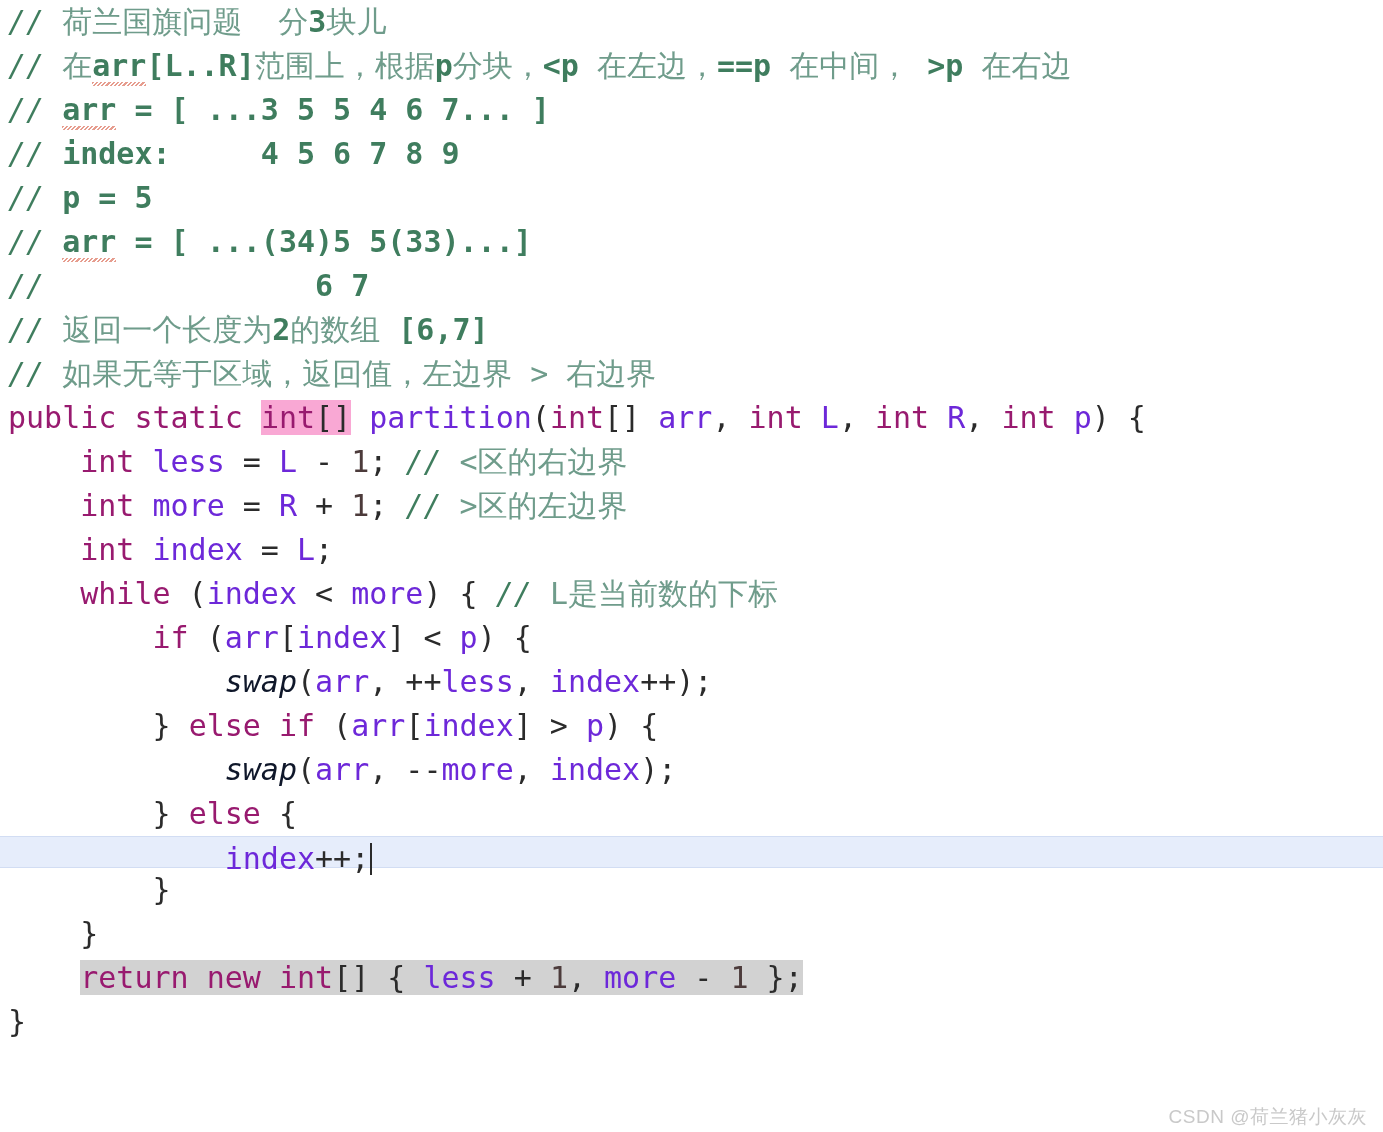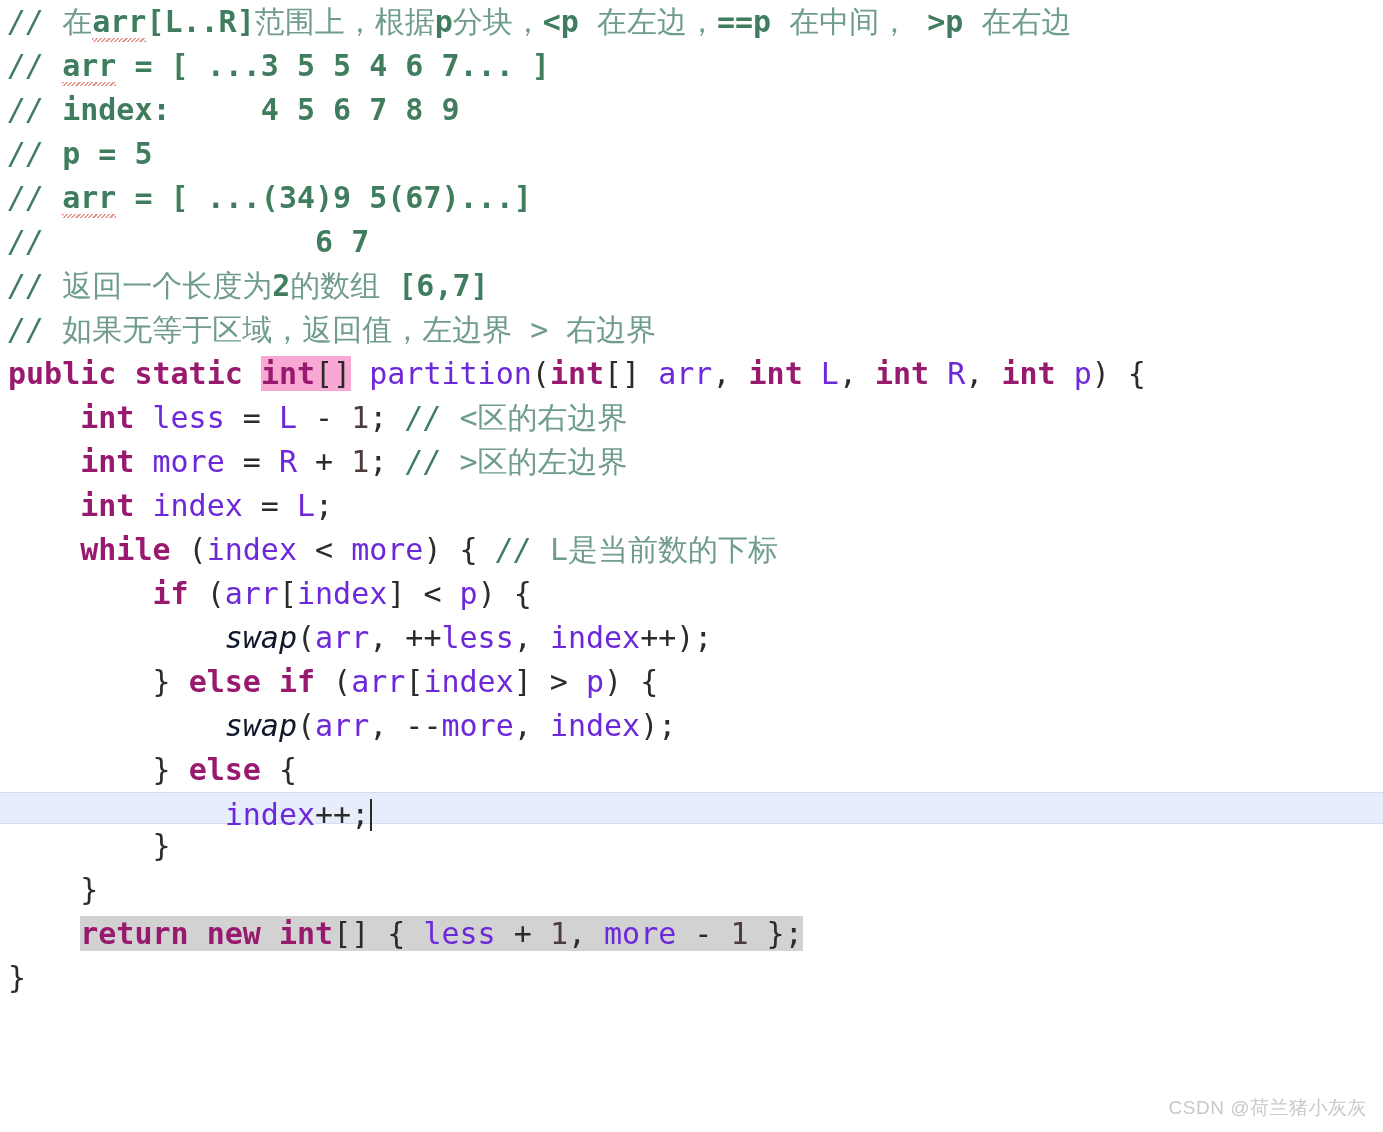--- a/index.html
+++ b/index.html
@@ -38,21 +38,21 @@
     letter-spacing: 0px;
     white-space: pre;
     padding-left: 8px;
     box-sizing: border-box;
   }
 
   
   .cmt      { color: #3f7d5e; font-style: italic; }
   .cmt-cjk  { color: #6f9c8b; font-style: normal; }
   .cmt-ascii{ color: #3f7d5e; font-style: normal; font-weight: bold; }
-  .kw       { color: #981a6f; font-weight: bold; }
+  .kw       { color: #981a6f; font-weight: normal; }
   .id       { color: #6d28d9; }
   .num      { color: #4c3b3b; }
   .punc     { color: #2b2b2b; }
   .fn       { color: #0f172a; font-style: italic; }
   .type-hl  { background: #f9a8d4; }
 
   
   .squiggle {
     position: relative;
     display: inline-block;
@@ -92,46 +92,47 @@
     width: 2px;
     height: 32px;
     background: #2b2b2b;
     vertical-align: -6px;
     margin-left: 1px;
   }
 
   .watermark {
     position: absolute;
     right: 16px;
-    bottom: 11px;
+    bottom: 2px;
     font-family: "Liberation Sans", sans-serif;
     font-size: 19px;
     color: #c9c9c9;
     letter-spacing: .5px;
     white-space: nowrap;
   }
 </style>
 </head>
 <body>
 
 <div id="editor">
 
   <div class="code-area">
 
+    <div class="line"><span class="cmt">//</span><span class="cmt-cjk"> <span>荷兰国旗问题  分</span><b class="cmt-ascii">3</b><span>块儿</span></span></div>
 
     <div class="line"><span class="cmt">//</span><span class="cmt-cjk"> <span>在</span><span class="cmt-ascii squiggle">arr</span><span class="cmt-ascii">[L..R]</span><span>范围上，根据</span><span class="cmt-ascii">p</span><span>分块，</span><span class="cmt-ascii">&lt;p</span><span> 在左边，</span><span class="cmt-ascii">==p</span><span> 在中间， </span><span class="cmt-ascii">&gt;p</span><span> 在右边</span></span></div>
 
 
     <div class="line"><span class="cmt">//</span><span class="cmt-ascii"> <span class="squiggle">arr</span><span> = [ ...3 5 5 4 6 7... ]</span></span></div>
 
     <div class="line"><span class="cmt">//</span><span class="cmt-ascii"> <span>index:     4 5 6 7 8 9</span></span></div>
 
     <div class="line"><span class="cmt">//</span><span class="cmt-ascii"> <span>p = 5</span></span></div>
 
-    <div class="line"><span class="cmt">//</span><span class="cmt-ascii"> <span class="squiggle">arr</span><span> = [ ...(34)9 5(67)...]</span></span></div>
+    <div class="line"><span class="cmt">//</span><span class="cmt-ascii"> <span class="squiggle">arr</span><span> = [ ...(34)5 5(33)...]</span></span></div>
 
     <div class="line"><span class="cmt">//</span><span class="cmt-ascii"> <span>              6 7</span></span></div>
 
     <div class="line"><span class="cmt">//</span><span class="cmt-cjk"> <span>返回一个长度为</span><b class="cmt-ascii">2</b><span>的数组 </span><span class="cmt-ascii">[6,7]</span></span></div>
 
     <div class="line"><span class="cmt">//</span><span class="cmt-cjk"> <span>如果无等于区域，返回值，左边界 &gt; 右边界</span></span></div>
 
     <div class="line"><span class="kw">public</span><span class="punc"> </span><span class="kw">static</span><span class="punc"> </span><span class="type-hl"><span class="kw">int</span><span class="punc">[]</span></span><span class="punc"> </span><span class="id">partition</span><span class="punc">(</span><span class="kw">int</span><span class="punc">[]</span><span class="punc"> </span><span class="id">arr</span><span class="punc">, </span><span class="kw">int</span><span class="punc"> </span><span class="id">L</span><span class="punc">, </span><span class="kw">int</span><span class="punc"> </span><span class="id">R</span><span class="punc">, </span><span class="kw">int</span><span class="punc"> </span><span class="id">p</span><span class="punc">) {</span></div>
 
     <div class="line"><span class="punc">    </span><span class="kw">int</span><span class="punc"> </span><span class="id">less</span><span class="punc"> = </span><span class="id">L</span><span class="punc"> - </span><span class="num">1</span><span class="punc">; </span><span class="cmt">//</span><span class="cmt-cjk"> <span>&lt;区的右边界</span></span></div>

